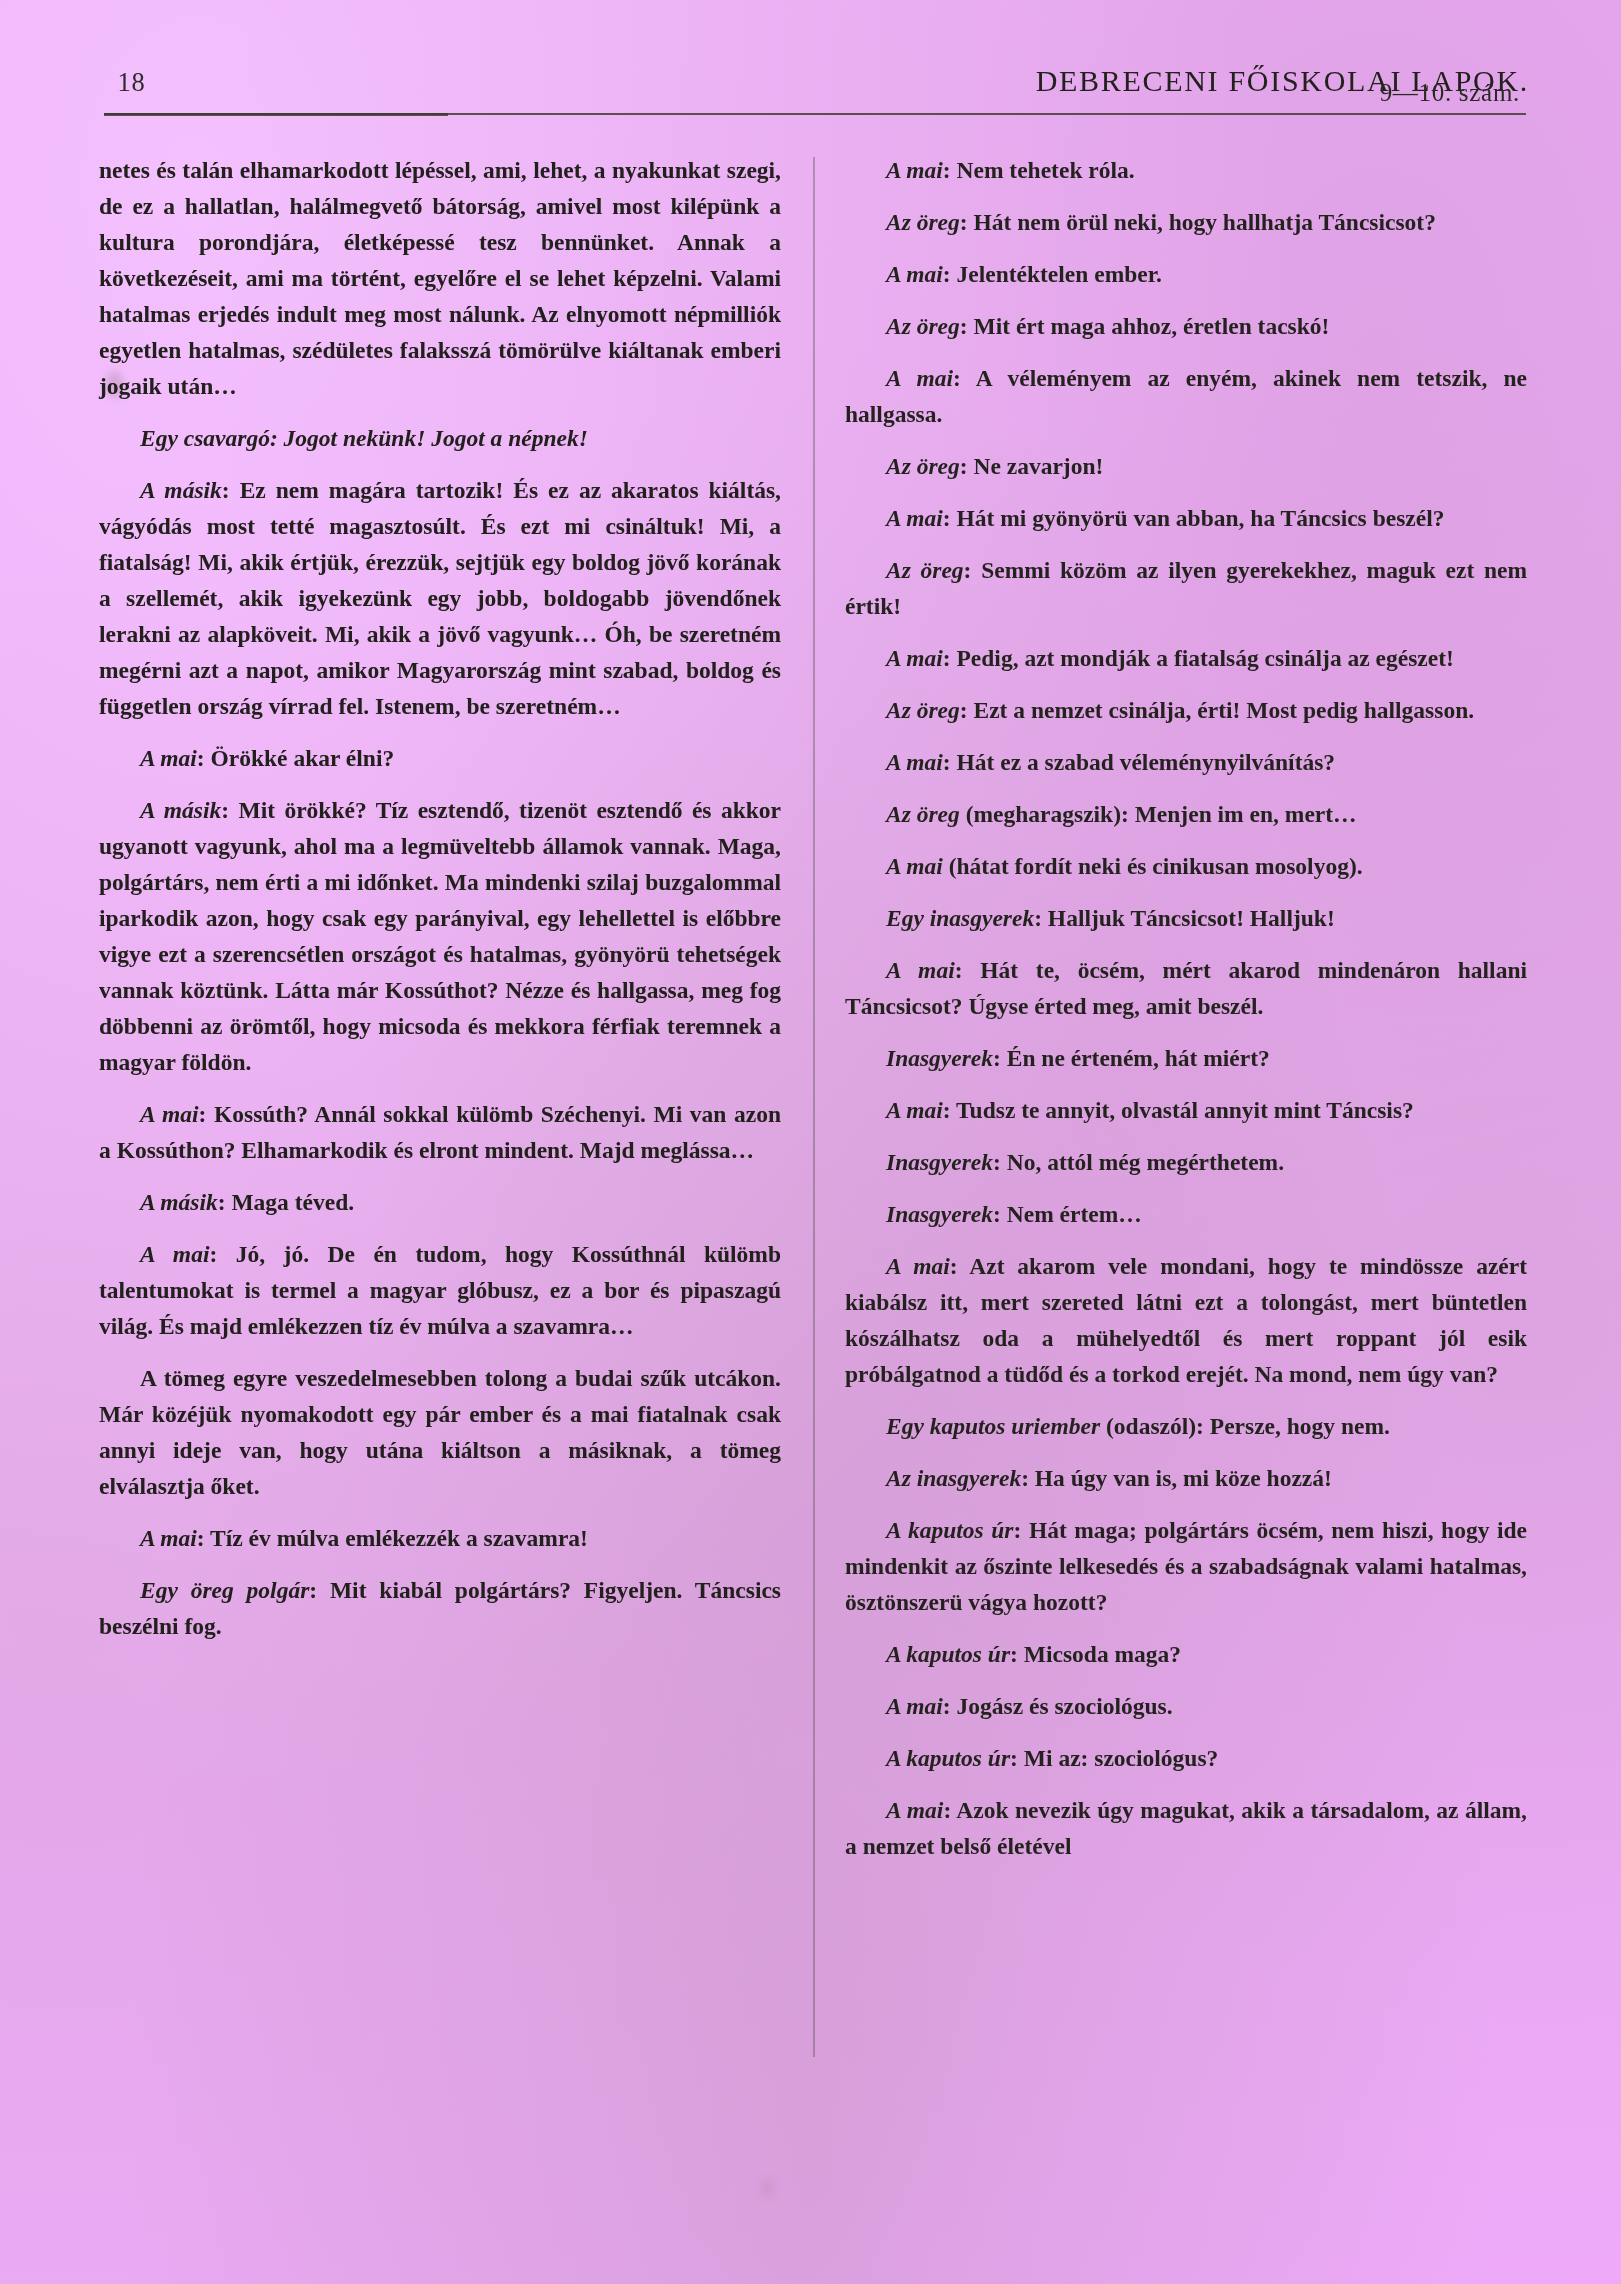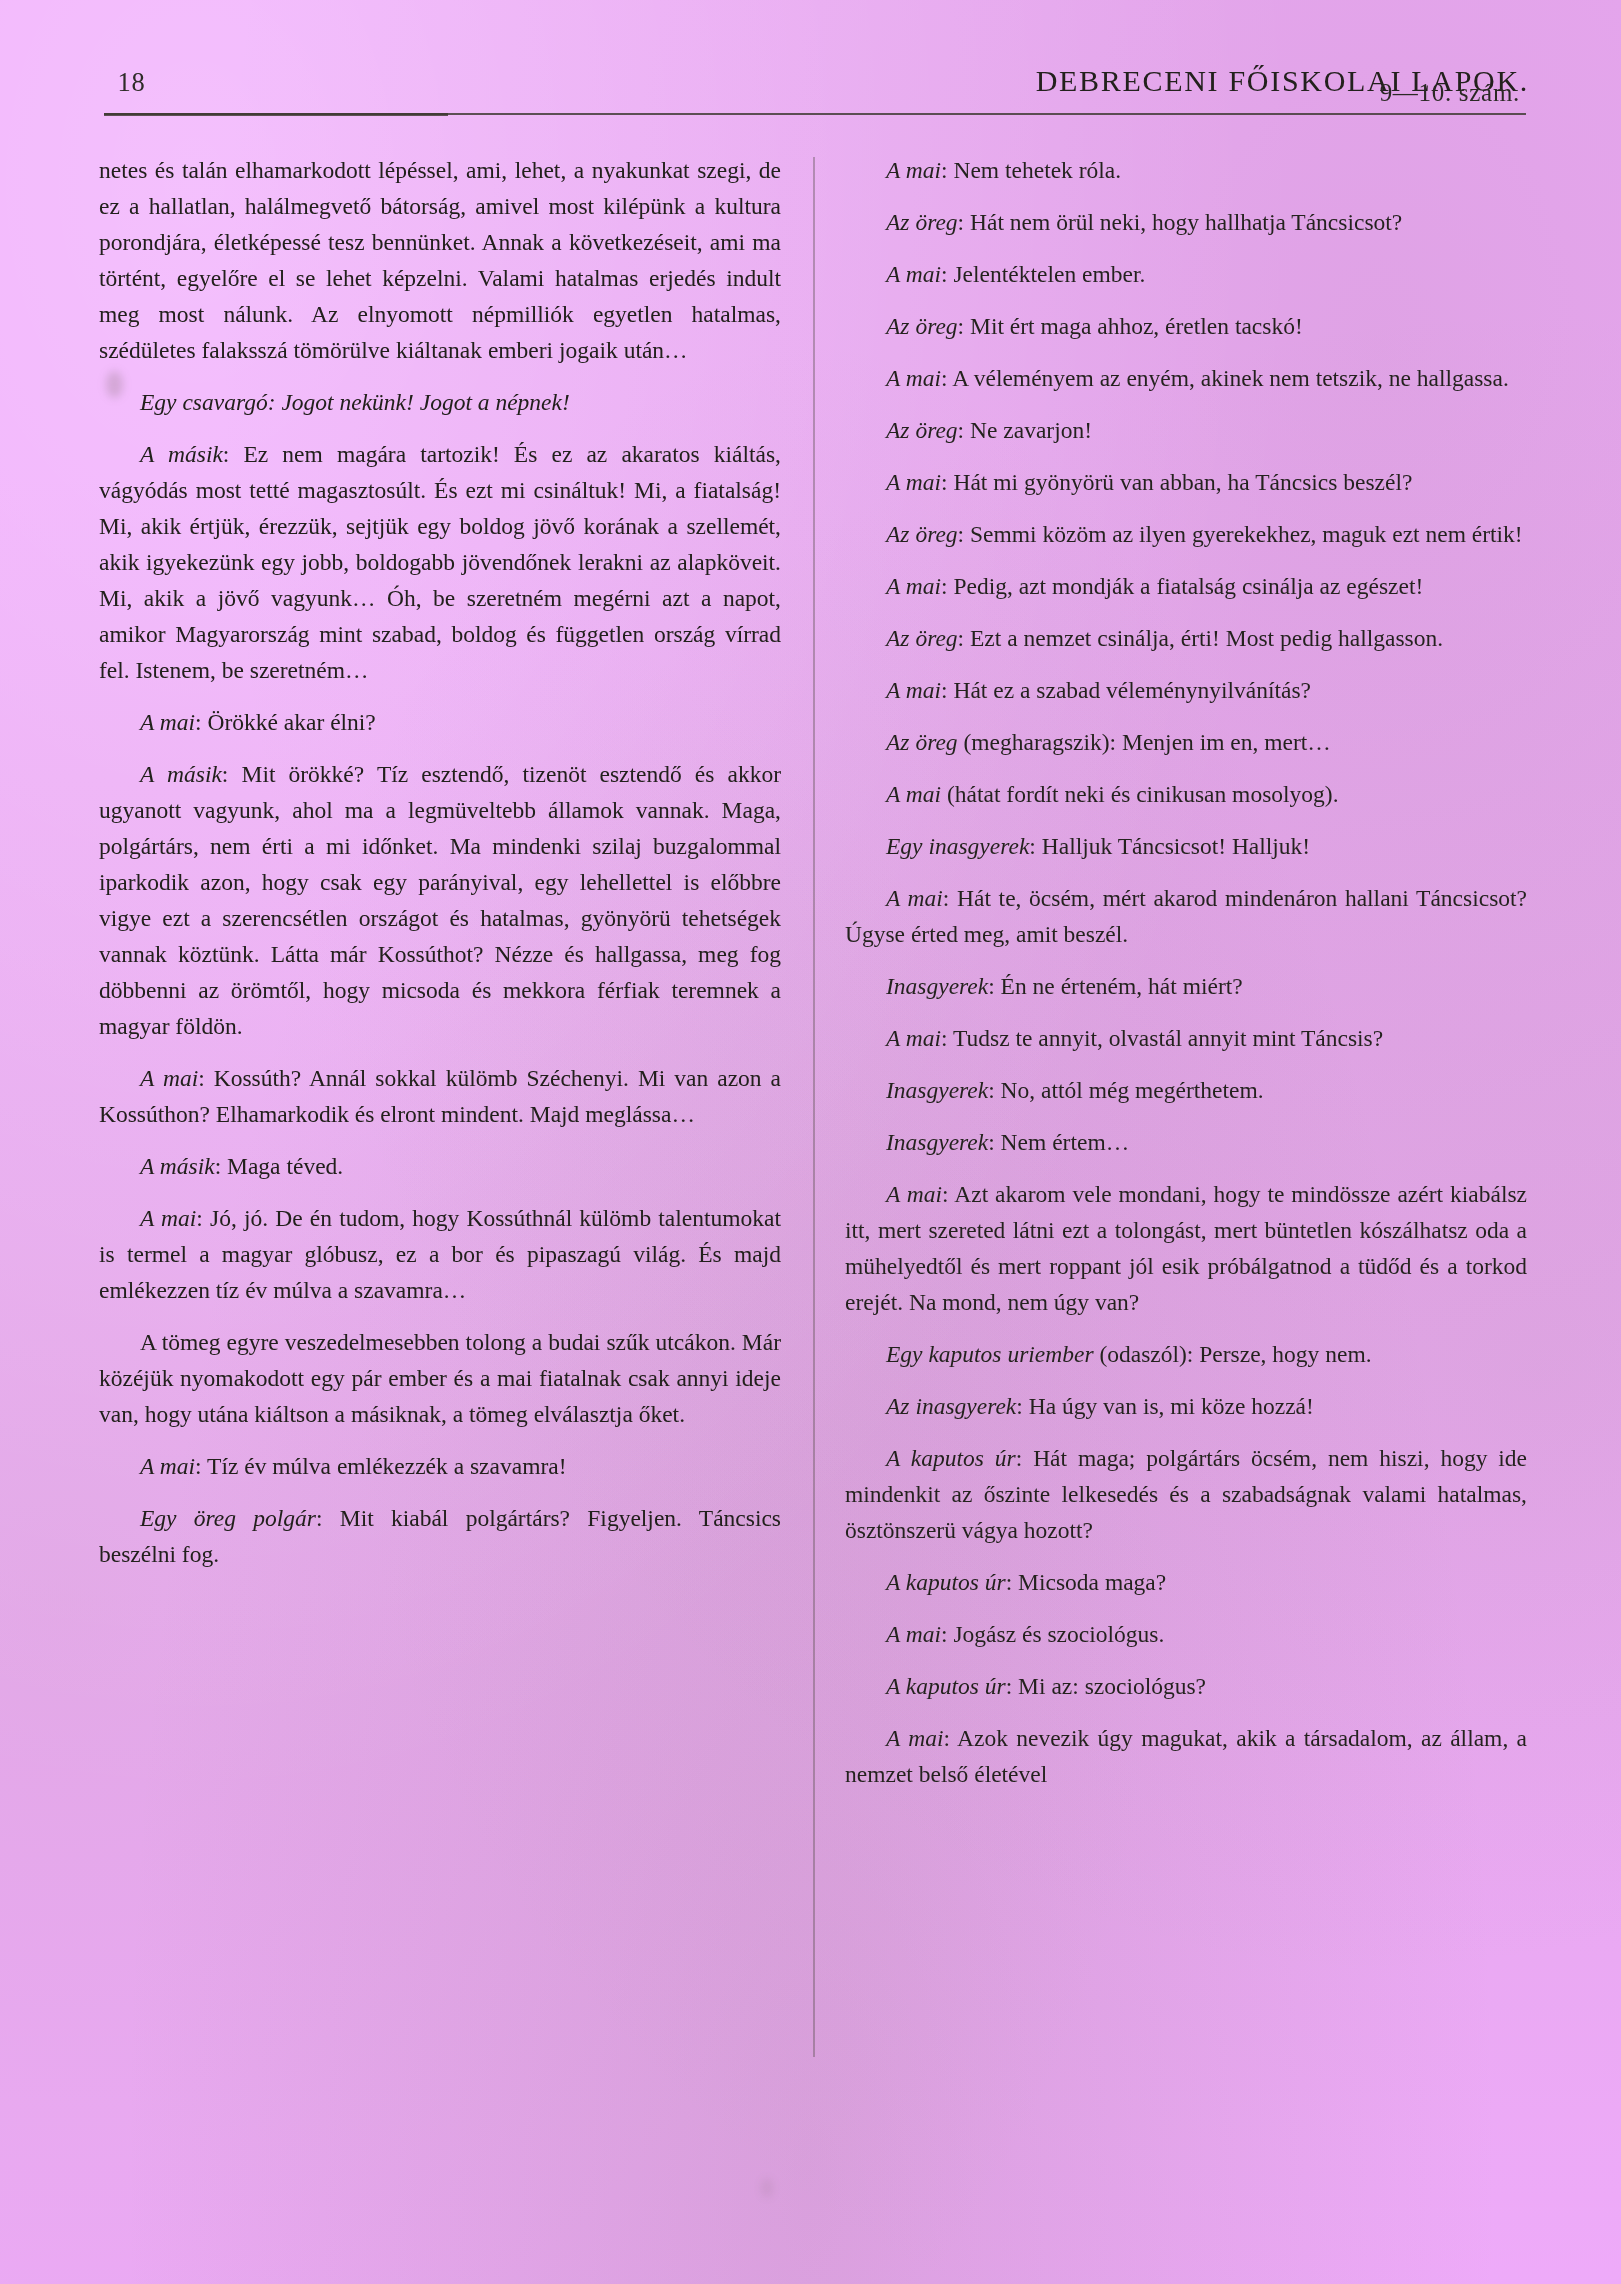--- a/index.html
+++ b/index.html
@@ -93,20 +93,21 @@
     position: relative;
   }
   .col p {
     margin: 0;
     font-size: 23.5px;
     line-height: 36px;
     text-align: justify;
     text-justify: inter-word;
     color: #22201c;
     text-indent: 0;
+    font-weight: bold;
   }
   .col p.ind {
     text-indent: 41px;
   }
   .col p + p {
     margin-top: 16px;
   }
   i, .it {
     font-style: italic;
   }

